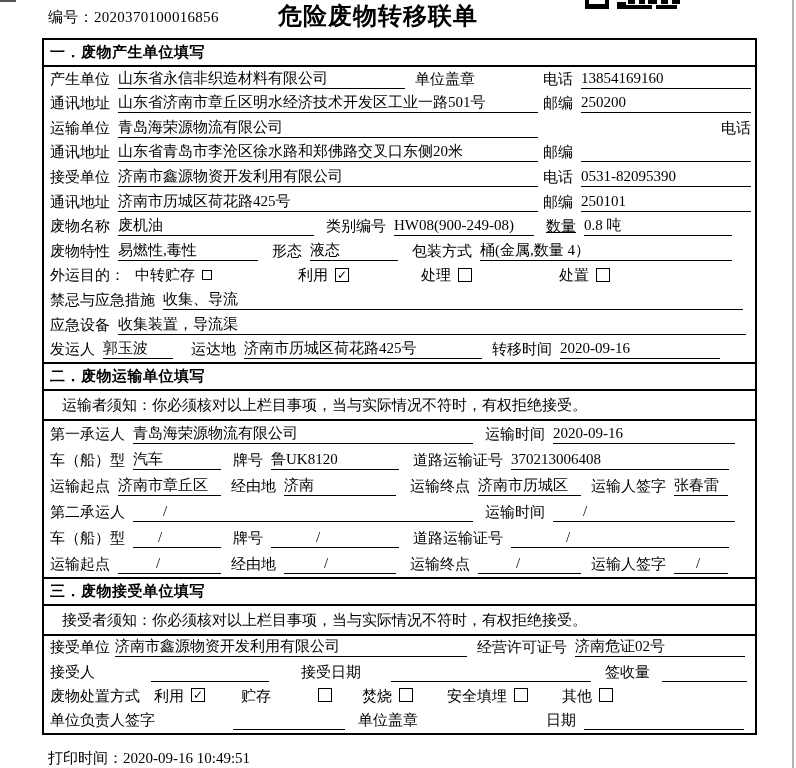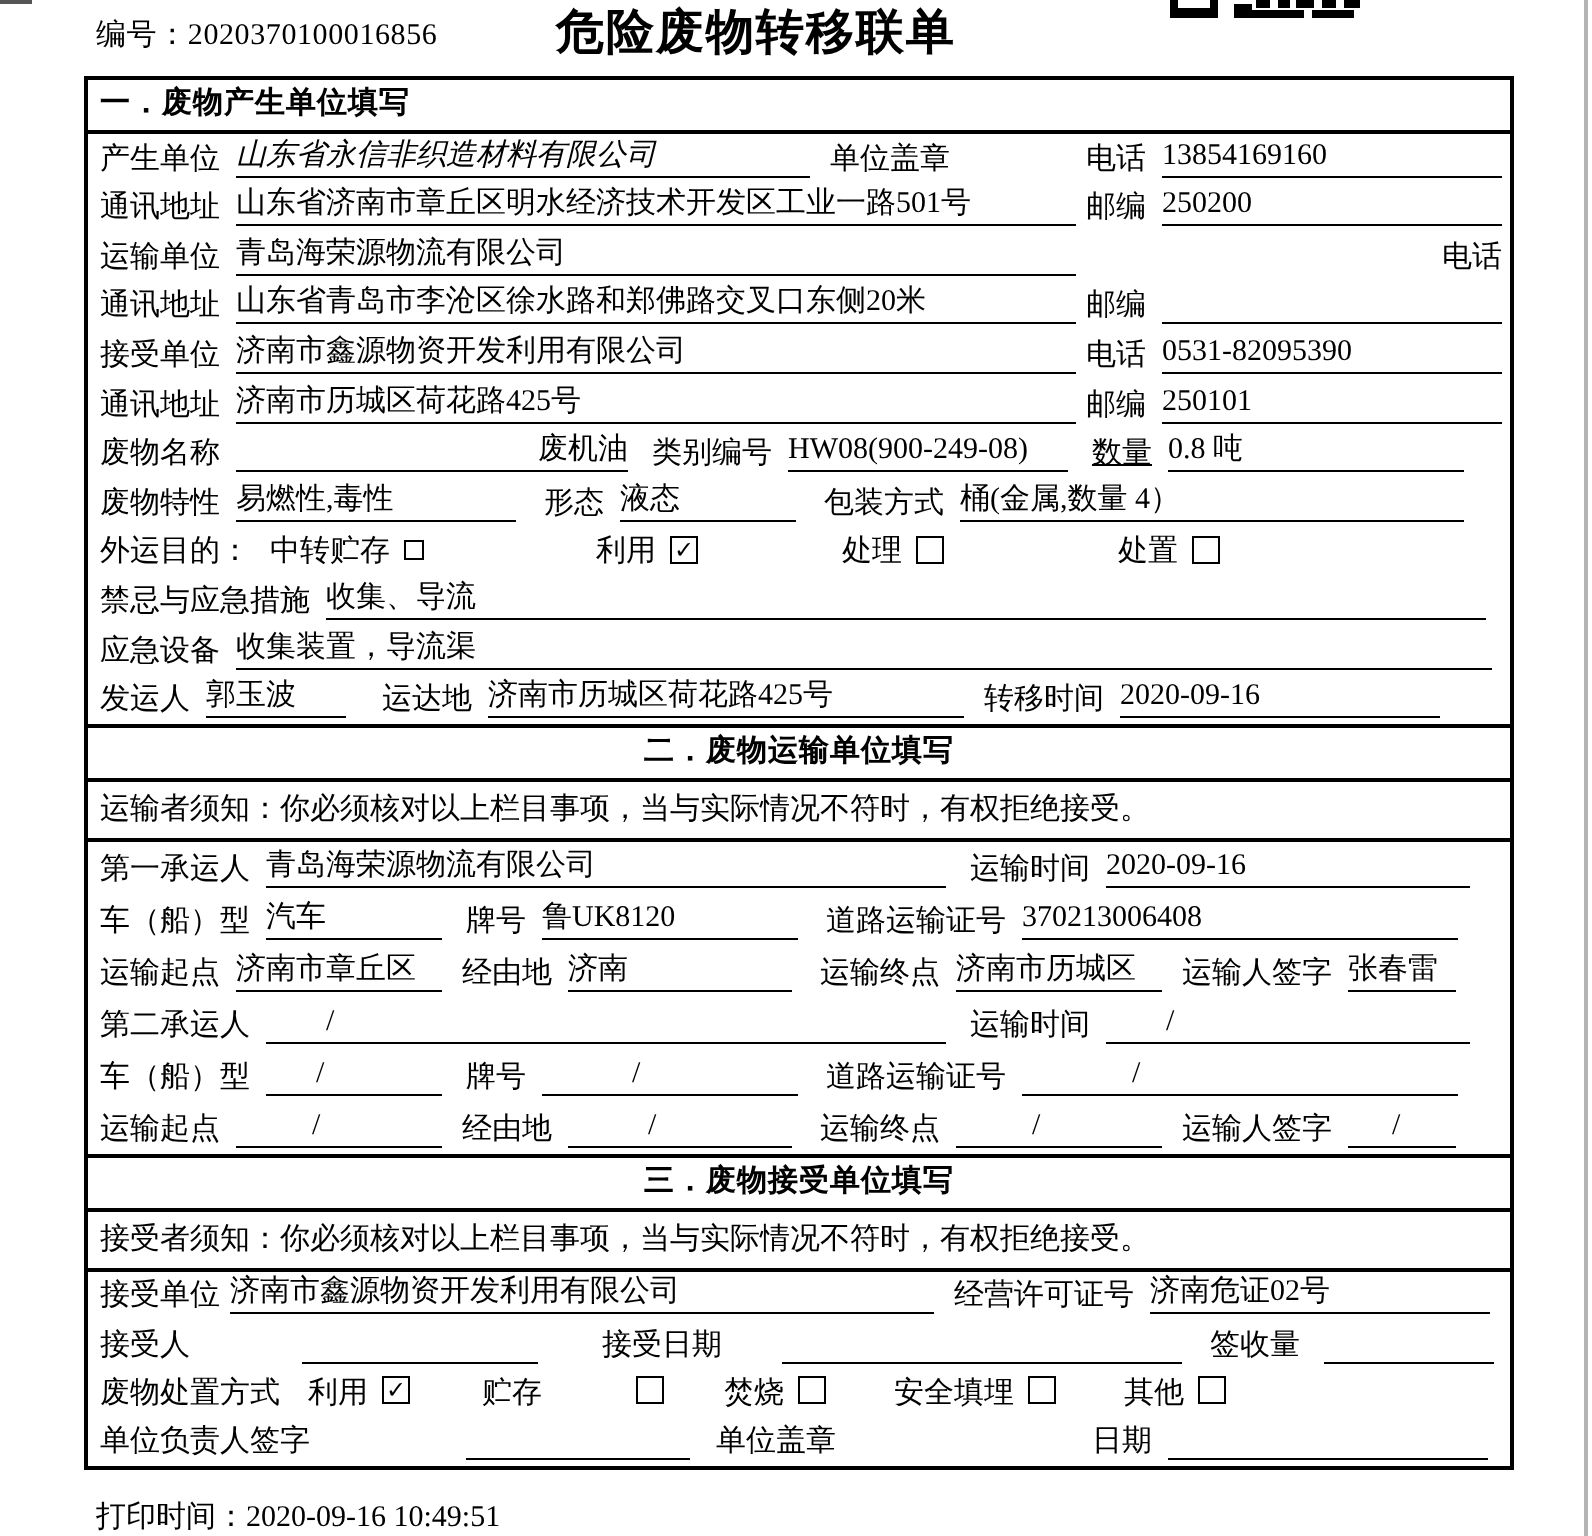--- a/index.html
+++ b/index.html
@@ -16,22 +16,22 @@
   }
   .edge{position:absolute;right:2px;top:0;width:2px;height:768px;background:#b4b4b4;}
   .form-table{
     position:absolute;left:42px;top:38px;width:711px;
     border:2px solid #000;box-sizing:content-box;background:#fff;
   }
   .sec-title{
     font-weight:bold;height:21px;line-height:21px;padding:2px 6px;
     border-bottom:2px solid #000;letter-spacing:.5px;
   }
-  .sec-title.not-first{border-top:2px solid #000;text-align:center;}
-  .notice{height:24px;line-height:24px;padding:2px 6px;border-bottom:2px solid #000;white-space:nowrap;}
+  .sec-title.not-first{border-top:2px solid #000;}
+  .notice{height:24px;line-height:24px;padding:2px 18px;border-bottom:2px solid #000;white-space:nowrap;}
   .row{
     display:flex;align-items:flex-end;height:24.6px;box-sizing:border-box;
     padding:0 4px 3px 6px;white-space:nowrap;overflow:hidden;
   }
   .row.s2{height:26px;}
   .row.s3{height:24.2px;}
   .lbl{flex:none;white-space:nowrap;}
   .fld{
     flex:none;border-bottom:1px solid #000;margin-left:8px;min-height:19px;
     white-space:nowrap;overflow:hidden;box-sizing:border-box;line-height:19px;
@@ -65,21 +65,21 @@
 </svg>
 
 <div class="serial"><span>编号：</span><span>2020370100016856</span></div>
 
 <div class="title">危险废物转移联单</div>
 
 <div class="form-table" id="form-table">
     <div class="sec-title">一．废物产生单位填写</div>
     <div class="row s1">
       <span class="lbl">产生单位</span>
-      <span class="fld" style="width: 287px; font-style: italic;">山东省永信非织造材料有限公司</span>
+      <span class="fld" style="width: 287px;">山东省永信非织造材料有限公司</span>
       <span class="lbl" style="margin-left: 10px;">单位盖章</span>
       <span class="lbl rgt">电话</span>
       <span class="fld" style="width: 170px;">13854169160</span>
     </div>
     <div class="row s1">
       <span class="lbl">通讯地址</span>
       <span class="fld" style="width: 420px;">山东省济南市章丘区明水经济技术开发区工业一路501号</span>
       <span class="lbl rgt">邮编</span>
       <span class="fld" style="width: 170px;">250200</span>
     </div>
@@ -101,21 +101,21 @@
       <span class="fld" style="width: 170px;">0531-82095390</span>
     </div>
     <div class="row s1">
       <span class="lbl">通讯地址</span>
       <span class="fld" style="width: 420px;">济南市历城区荷花路425号</span>
       <span class="lbl rgt">邮编</span>
       <span class="fld" style="width: 170px;">250101</span>
     </div>
     <div class="row s1">
       <span class="lbl">废物名称</span>
-      <span class="fld" style="width: 196px; text-align: right;">废机油</span>
+      <span class="fld" style="width: 196px;">废机油</span>
       <span class="lbl" style="margin-left: 12px;">类别编号</span>
       <span class="fld" style="width: 140px;">HW08(900-249-08)</span>
       <span class="lbl" style="margin-left: 12px; text-decoration: underline;">数量</span>
       <span class="fld" style="width: 148px;">0.8 吨</span>
     </div>
     <div class="row s1">
       <span class="lbl">废物特性</span>
       <span class="fld" style="width: 140px;">易燃性,毒性</span>
       <span class="lbl" style="margin-left: 14px;">形态</span>
       <span class="fld" style="width: 88px;">液态</span>

